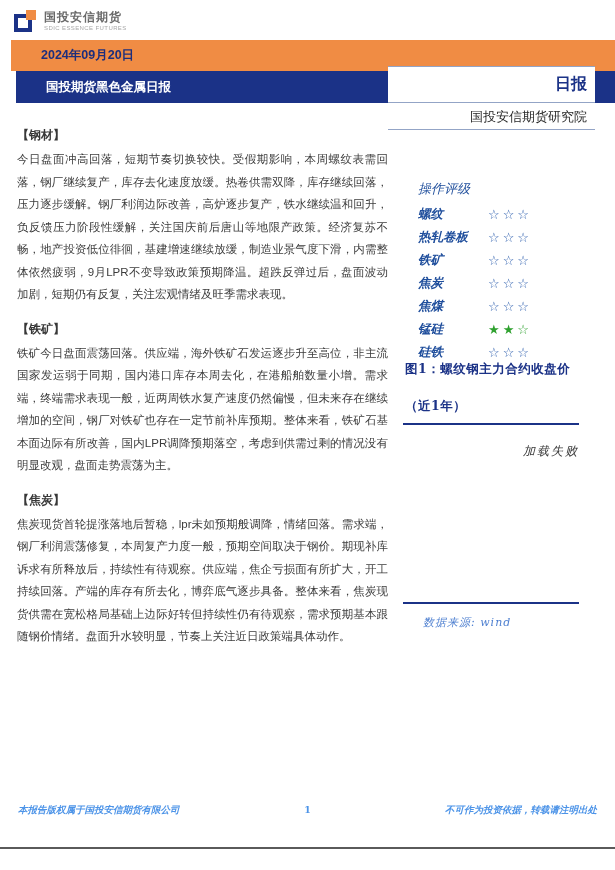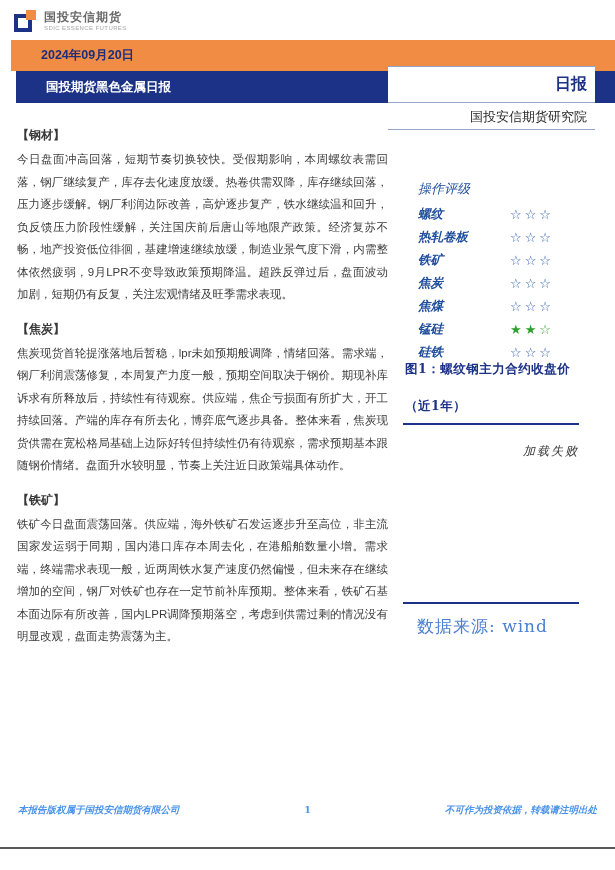--- a/index.html
+++ b/index.html
@@ -55,21 +55,21 @@
     margin:0; font-size:11.5px; line-height:22.5px; color:#3c3c3c;
     text-align:justify; text-justify:inter-ideograph;
   }
 
   
   .sidebar { position:absolute; left:403px; top:180px; width:180px;
     font-family:"DejaVu Serif", serif; }
   .ratings-title {
     margin:0 0 0 15px; font-size:13px; font-weight:normal; font-style:italic; color:#1f4e9c;
   }
-  .rating-row { display:flex; align-items:center; margin:9px 0 0 15px; height:14px;gap:22px; }
+  .rating-row { display:flex; align-items:center; margin:9px 0 0 15px; height:14px; }
   .r-name {
     width:70px; font-size:12.5px; font-weight:bold; font-style:italic; color:#1f4e9c;
   }
   .r-stars { font-size:13px; letter-spacing:3px; color:#2e5fae; font-style:normal; }
   .rating-row.green .r-stars { color:#2fa12f; }
 
   
   .figure { position:absolute; left:403px; top:358px; width:176px;
     font-family:"DejaVu Serif", serif; }
   .fig-title, .fig-subtitle {
@@ -79,21 +79,21 @@
   .fig-subtitle { margin-top:16px; }
   .fig-rule { height:0; border-top:2px solid #1b3287; margin-top:7px; }
   .fig-placeholder {
     margin-top:18px; text-align:right; font-size:12px; font-style:italic; color:#3a3a3a;
     letter-spacing:2px;
   }
   .source-block { position:absolute; left:403px; top:602px; width:176px;
     font-family:"DejaVu Serif", serif; }
   .source-rule { height:0; border-top:2px solid #1b3287; }
   .source-text {
-    margin:11px 0 0 14px; font-size:17px; color:#4d7fd0; letter-spacing:1px;
+    margin:11px 0 0 20px; font-size:11px; font-style:italic; color:#4d7fd0; letter-spacing:1px;
   }
 
   
   .footer-rule { position:absolute; left:0; top:847px; width:615px; height:0;
     border-top:2px solid #5a5a5a; }
   .footer {
     position:absolute; left:0; top:804px; width:615px; box-sizing:border-box;
     padding:0 18px; font-family:"DejaVu Serif", serif;
     font-size:9.5px; font-style:italic; color:#4d94e8; font-weight:bold;
   }
@@ -129,26 +129,26 @@
     <div class="hb-top">日报</div>
     <div class="hb-bottom">国投安信期货研究院</div>
   </div>
 
   <div class="main">
     <div class="section">
       <h3 class="section-title">【钢材】</h3>
       <p class="section-body">今日盘面冲高回落，短期节奏切换较快。受假期影响，本周螺纹表需回落，钢厂继续复产，库存去化速度放缓。热卷供需双降，库存继续回落，压力逐步缓解。钢厂利润边际改善，高炉逐步复产，铁水继续温和回升，负反馈压力阶段性缓解，关注国庆前后唐山等地限产政策。经济复苏不畅，地产投资低位徘徊，基建增速继续放缓，制造业景气度下滑，内需整体依然疲弱，9月LPR不变导致政策预期降温。超跌反弹过后，盘面波动加剧，短期仍有反复，关注宏观情绪及旺季需求表现。</p>
     </div>
     <div class="section">
+      <h3 class="section-title">【铁矿】</h3>
+      <p class="section-body">铁矿今日盘面震荡回落。供应端，海外铁矿石发运逐步升至高位，非主流国家发运弱于同期，国内港口库存本周去化，在港船舶数量小增。需求端，终端需求表现一般，近两周铁水复产速度仍然偏慢，但未来存在继续增加的空间，钢厂对铁矿也存在一定节前补库预期。整体来看，铁矿石基本面边际有所改善，国内LPR调降预期落空，考虑到供需过剩的情况没有明显改观，盘面走势震荡为主。</p>
+    </div>
+    <div class="section">
       <h3 class="section-title">【焦炭】</h3>
       <p class="section-body">焦炭现货首轮提涨落地后暂稳，lpr未如预期般调降，情绪回落。需求端，钢厂利润震荡修复，本周复产力度一般，预期空间取决于钢价。期现补库诉求有所释放后，持续性有待观察。供应端，焦企亏损面有所扩大，开工持续回落。产端的库存有所去化，博弈底气逐步具备。整体来看，焦炭现货供需在宽松格局基础上边际好转但持续性仍有待观察，需求预期基本跟随钢价情绪。盘面升水较明显，节奏上关注近日政策端具体动作。</p>
-    </div>
-    <div class="section">
-      <h3 class="section-title">【铁矿】</h3>
-      <p class="section-body">铁矿今日盘面震荡回落。供应端，海外铁矿石发运逐步升至高位，非主流国家发运弱于同期，国内港口库存本周去化，在港船舶数量小增。需求端，终端需求表现一般，近两周铁水复产速度仍然偏慢，但未来存在继续增加的空间，钢厂对铁矿也存在一定节前补库预期。整体来看，铁矿石基本面边际有所改善，国内LPR调降预期落空，考虑到供需过剩的情况没有明显改观，盘面走势震荡为主。</p>
     </div>
   </div>
 
   <div class="sidebar">
     <p class="ratings-title">操作评级</p>
     <div class="rating-row">
       <span class="r-name">螺纹</span>
       <span class="r-stars">☆☆☆</span>
     </div>
     <div class="rating-row">

